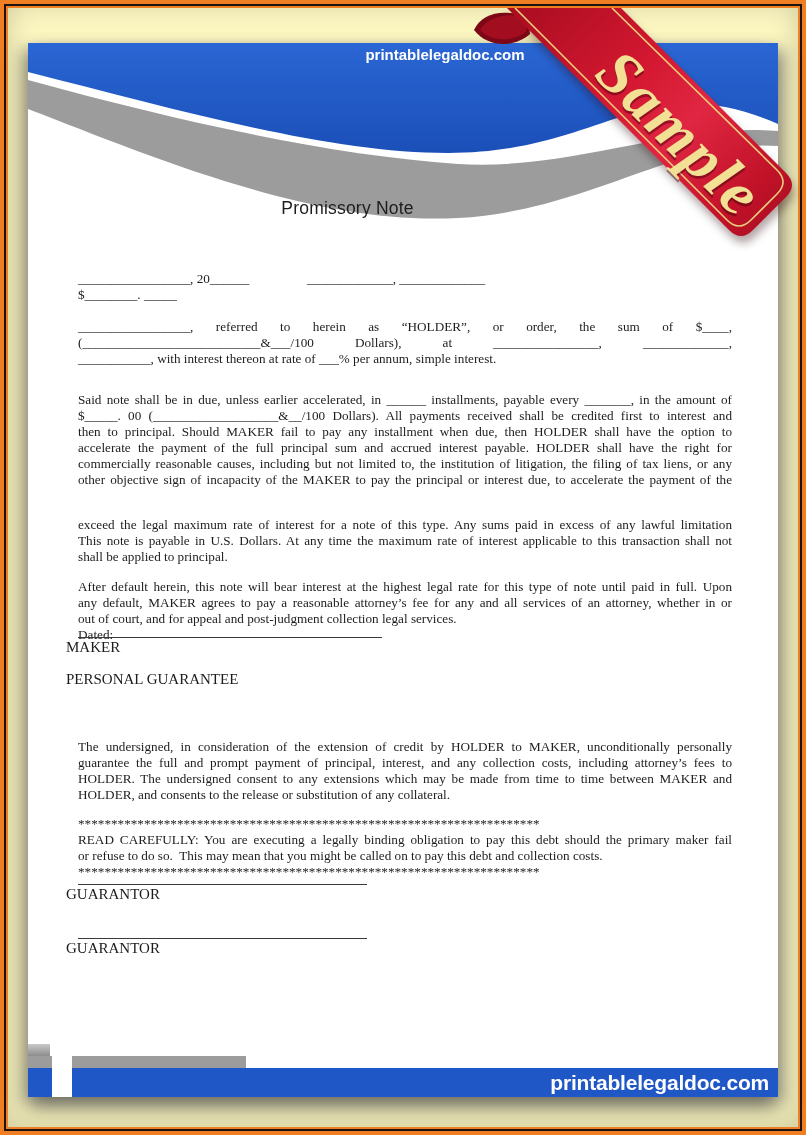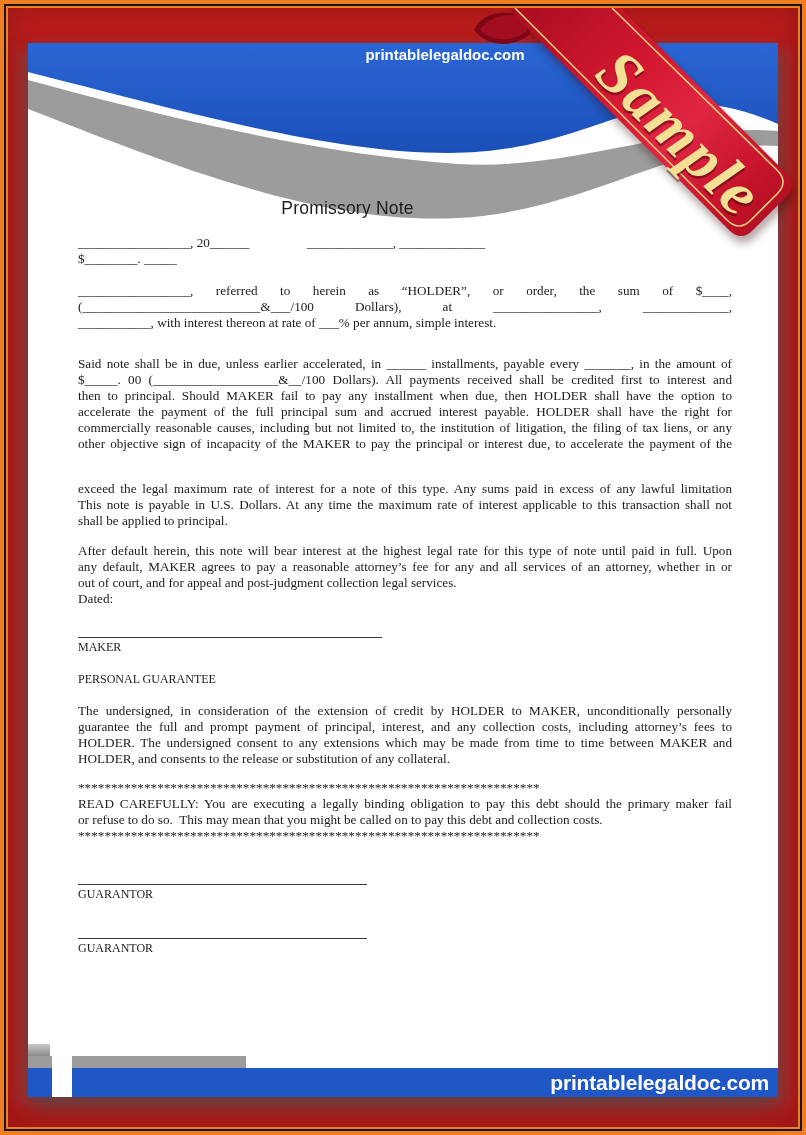--- a/index.html
+++ b/index.html
@@ -2,39 +2,39 @@
 <html><head>
 <meta charset="utf-8">
 <style>
   html,body{margin:0;padding:0;background:#fff;}
   #stage{position:relative;width:806px;height:1135px;overflow:hidden;
          font-family:"Liberation Serif",serif;}
   
   .frame-outer{position:absolute;inset:0;background:#ef7f22;}
   .frame-dark{position:absolute;inset:4px;background:#1c1410;}
   .frame-inner{position:absolute;inset:6px;background:#ef7f22;}
-  .canvas{position:absolute;inset:8px;background:#b91c1c;
+  .canvas{position:absolute;inset:8px;background:#fef9c3;
           box-shadow:inset 0 0 30px rgba(0,0,0,.12), inset 0 -12px 28px rgba(0,0,0,.08);}
   
   .page{position:absolute;left:20px;top:35px;width:750px;height:1054px;background:#fff;
         box-shadow:0 10px 18px rgba(60,60,60,.55),-8px 6px 14px rgba(110,110,110,.35),
                    8px 6px 14px rgba(110,110,110,.35);overflow:visible;}
   .hdr{position:absolute;left:0;top:0;width:750px;height:185px;display:block;}
   .brand-top{position:absolute;left:417px;top:3px;transform:translateX(-50%);
              font-family:"Liberation Sans",sans-serif;font-weight:bold;font-size:15px;
              line-height:17px;color:#fff;white-space:nowrap;}
   .doc-title{position:absolute;left:0;top:154px;width:639px;text-align:center;
              font-family:"Liberation Sans",sans-serif;font-size:17.5px;line-height:22px;
              color:#1d1d1d;letter-spacing:.2px;}
   .blk{position:absolute;left:50px;width:654px;font-size:13.2px;line-height:16px;
-       color:#1c1c1c;}
+       color:#1c1c1c;margin-top:36px;}
   .jl{white-space:nowrap;text-align:justify;text-align-last:justify;}
   .ll{white-space:nowrap;}
   .sig{position:absolute;left:50px;border-top:1.5px solid #3a3a3a;height:0;}
-  .lbl{position:absolute;left:50px;font-size:12px;line-height:16px;color:#1c1c1c;
+  .lbl{position:absolute;left:38px;font-size:15px;line-height:16px;color:#1c1c1c;
        white-space:nowrap;}
   
   .gray-tab{position:absolute;left:0;top:1001px;width:22px;height:12px;
             background:linear-gradient(#c9c9c9,#8d8d8d);}
   .gray-bar{position:absolute;left:0;top:1013px;width:218px;height:12px;background:#9c9c9c;}
   .blue-bar{position:absolute;left:0;top:1025px;width:750px;height:29px;background:#1f58c6;
             text-align:right;}
   .white-stripe{position:absolute;left:24px;top:1001px;width:20px;height:53px;background:#fff;}
   .brand-bottom{font-family:"Liberation Sans",sans-serif;font-weight:bold;font-size:21px;
                 line-height:29px;color:#fff;padding-right:9px;letter-spacing:-.2px;

